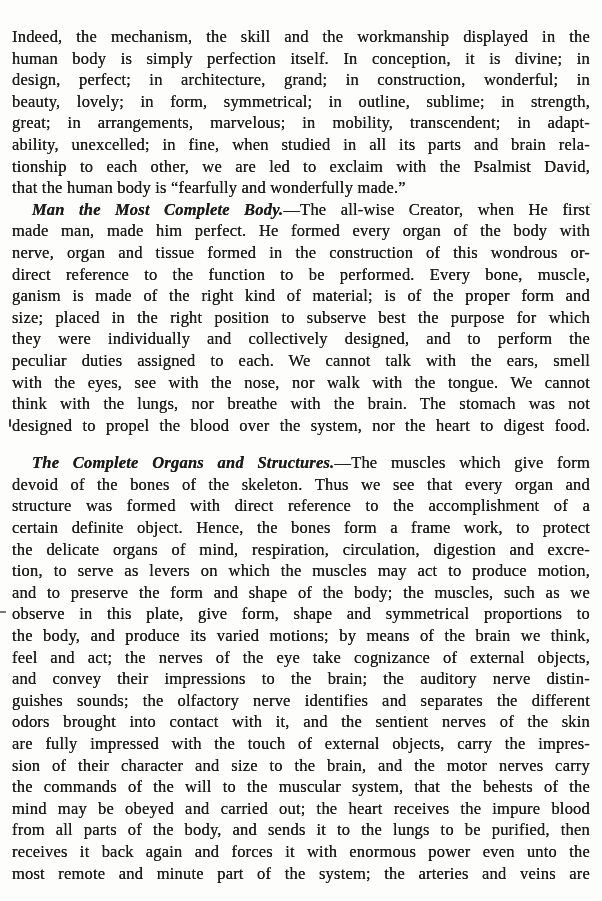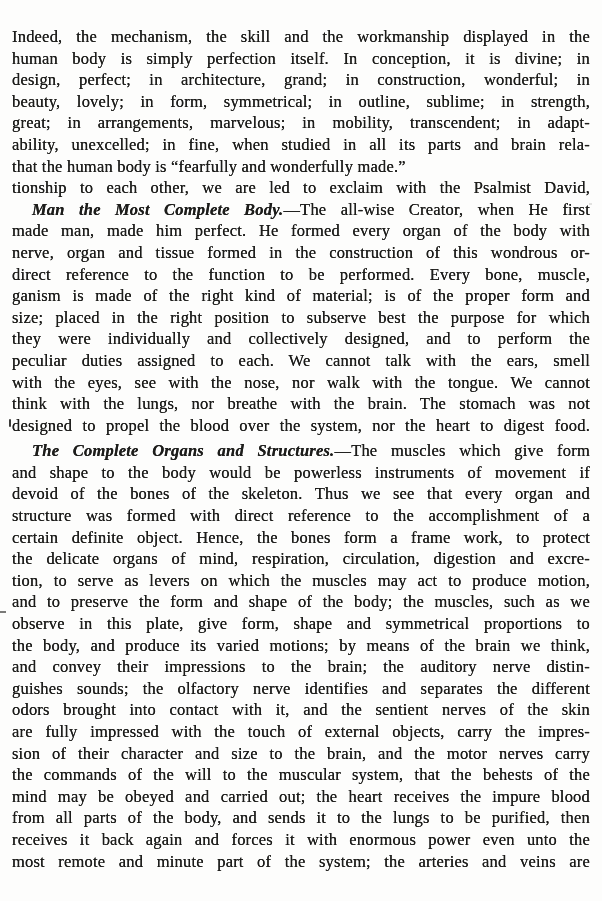--- a/index.html
+++ b/index.html
@@ -16,21 +16,21 @@
     font-family: "Liberation Serif", serif;
     color: #1d1d1b;
   }
   .text-block {
     position: absolute;
     left: 12px;
     top: 26px;
     width: 578px;
   }
   .para { margin: 0; }
-  .para--gap { margin-top: 4px; }
+  .para--gap { margin-top: 16px; }
   .line {
     height: 21.6px;
     line-height: 21.6px;
     font-size: 16.5px;
     letter-spacing: 0.2px;
     text-align: justify;
     text-align-last: justify;
     text-justify: inter-word;
     white-space: normal;
     text-shadow: 0 0 0.4px currentColor;
@@ -71,49 +71,49 @@
 <div class="page">
   <div class="text-block">
 
     <div class="para">
       <div class="line">Indeed, the mechanism, the skill and the workmanship displayed in the</div>
       <div class="line">human body is simply perfection itself. In conception, it is divine; in</div>
       <div class="line">design, perfect; in architecture, grand; in construction, wonderful; in</div>
       <div class="line">beauty, lovely; in form, symmetrical; in outline, sublime; in strength,</div>
       <div class="line">great; in arrangements, marvelous; in mobility, transcendent; in adapt-</div>
       <div class="line">ability, unexcelled; in fine, when studied in all its parts and brain rela-</div>
+      <div class="line">tionship to each other, we are led to exclaim with the Psalmist David,</div>
       <div class="line line--short">that the human body is “fearfully and wonderfully made.”</div>
-      <div class="line">tionship to each other, we are led to exclaim with the Psalmist David,</div>
     </div>
 
     <div class="para">
       <div class="line line--indent"><span class="hd">Man the Most Complete Body.</span><span>—The all-wise Creator, when He first</span></div>
       <div class="line">made man, made him perfect. He formed every organ of the body with</div>
       <div class="line">nerve, organ and tissue formed in the construction of this wondrous or-</div>
       <div class="line">direct reference to the function to be performed. Every bone, muscle,</div>
       <div class="line">ganism is made of the right kind of material; is of the proper form and</div>
       <div class="line">size; placed in the right position to subserve best the purpose for which</div>
       <div class="line">they were individually and collectively designed, and to perform the</div>
       <div class="line">peculiar duties assigned to each. We cannot talk with the ears, smell</div>
       <div class="line">with the eyes, see with the nose, nor walk with the tongue. We cannot</div>
       <div class="line">think with the lungs, nor breathe with the brain. The stomach was not</div>
       <div class="line">designed to propel the blood over the system, nor the heart to digest food.</div>
     </div>
 
     <div class="para para--gap">
       <div class="line line--indent"><span class="hd">The Complete Organs and Structures.</span><span>—The muscles which give form</span></div>
-      <div class="line">and shape to the body would be powerless instruments of movement if</div>
       <div class="line">devoid of the bones of the skeleton. Thus we see that every organ and</div>
       <div class="line">structure was formed with direct reference to the accomplishment of a</div>
       <div class="line">certain definite object. Hence, the bones form a frame work, to protect</div>
       <div class="line">the delicate organs of mind, respiration, circulation, digestion and excre-</div>
       <div class="line">tion, to serve as levers on which the muscles may act to produce motion,</div>
       <div class="line">and to preserve the form and shape of the body; the muscles, such as we</div>
       <div class="line">observe in this plate, give form, shape and symmetrical proportions to</div>
       <div class="line">the body, and produce its varied motions; by means of the brain we think,</div>
+      <div class="line">feel and act; the nerves of the eye take cognizance of external objects,</div>
       <div class="line">and convey their impressions to the brain; the auditory nerve distin-</div>
       <div class="line">guishes sounds; the olfactory nerve identifies and separates the different</div>
       <div class="line">odors brought into contact with it, and the sentient nerves of the skin</div>
       <div class="line">are fully impressed with the touch of external objects, carry the impres-</div>
       <div class="line">sion of their character and size to the brain, and the motor nerves carry</div>
       <div class="line">the commands of the will to the muscular system, that the behests of the</div>
       <div class="line">mind may be obeyed and carried out; the heart receives the impure blood</div>
       <div class="line">from all parts of the body, and sends it to the lungs to be purified, then</div>
       <div class="line">receives it back again and forces it with enormous power even unto the</div>
       <div class="line">most remote and minute part of the system; the arteries and veins are</div>

